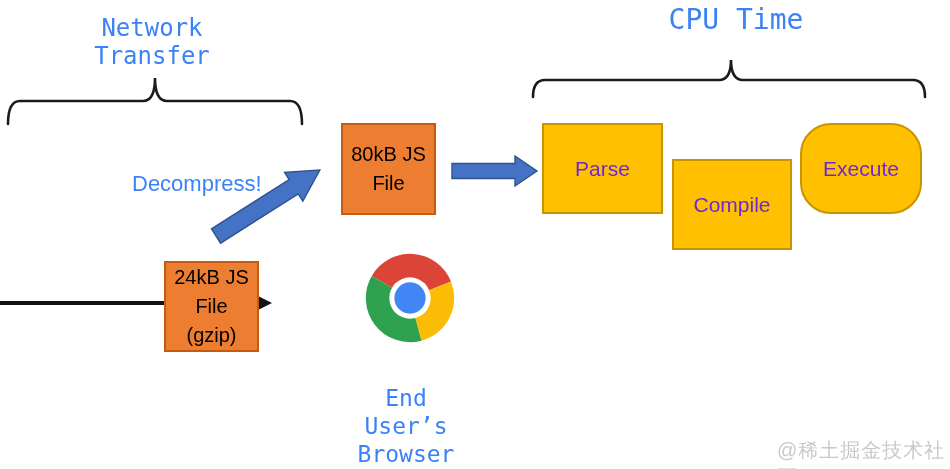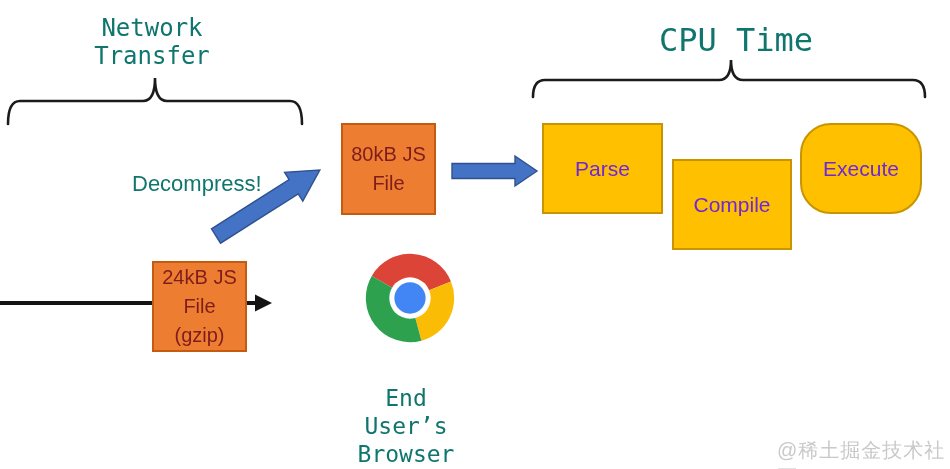--- a/index.html
+++ b/index.html
@@ -1,40 +1,40 @@
 <!DOCTYPE html>
 <html style="--orange-fill: #ED7D31; --orange-border: #C55A11; --yellow-fill: #FFC000; --yellow-border: #C99400; --blue-fill: #4472C4; --blue-border: #2F528F; --chrome-red: #DB4437; --chrome-green: #2EA14F; --chrome-yellow: #FBBC05; --chrome-blue: #4285F4; --watermark-gray: #C9C9C9;"><head>
 <meta charset="utf-8">
 <style>
   html,body { margin:0; padding:0; background:#ffffff; }
   .canvas {
     position:relative; width:950px; height:469px; background:#ffffff;
     overflow:hidden; font-family:"Liberation Sans", sans-serif; color:#1b1b1b;
   }
   .mono { font-family:"DejaVu Sans Mono", monospace; }
-  .label { position:absolute; white-space:pre-line; text-align:center; color:#0f766e; }
+  .label { position:absolute; white-space:pre-line; text-align:center; color:#3b82f6; }
   #net-label      { left:52px;  top:14px;  width:200px; font-size:24px; line-height:28px; }
-  #cpu-label      { left:636px; top:26px;  width:200px; font-size:32px; line-height:28px; }
+  #cpu-label      { left:636px; top:6px;  width:200px; font-size:28px; line-height:28px; }
   #decompress-label { left:132px; top:171px; font-size:22px; white-space:nowrap; text-align:center; }
   #enduser-label  { left:325px; top:384px; width:162px; font-size:23px; line-height:28px; }
 
   .box {
     position:absolute; display:flex; align-items:center; justify-content:center;
     text-align:center; box-sizing:border-box; white-space:pre-line;
   }
   .box.orange {
     background:var(--orange-fill); border:2.5px solid var(--orange-border);
-    color:#7f1d1d; font-size:20px; line-height:29px;
+    color:#000000; font-size:20px; line-height:29px;
   }
   .box.yellow {
     background:var(--yellow-fill); border:2px solid var(--yellow-border);
     color:#6d28d9; font-size:21px;
   }
   #box-80kb    { left:341px; top:123px; width:95px;  height:92px; }
-  #box-24kb    { left:152px; top:261px; width:95px;  height:91px; }
+  #box-24kb    { left:164px; top:261px; width:95px;  height:91px; }
   #box-parse   { left:542px; top:123px; width:121px; height:91px; }
   #box-compile { left:672px; top:123px; width:120px; height:91px;margin-top:36px; }
   #box-execute { left:800px; top:123px; width:122px; height:91px;border-radius:31px; }
 
   svg.overlay { position:absolute; left:0; top:0; width:950px; height:469px; }
   .brace { fill:none; stroke:#1b1b1b; stroke-width:2.6; stroke-linecap:round; }
   .black-line { stroke:#141414; stroke-width:3.8; }
   .black-head { fill:#141414; }
   .blue-arrow { fill:var(--blue-fill); stroke:var(--blue-border); stroke-width:1.4; }
 

